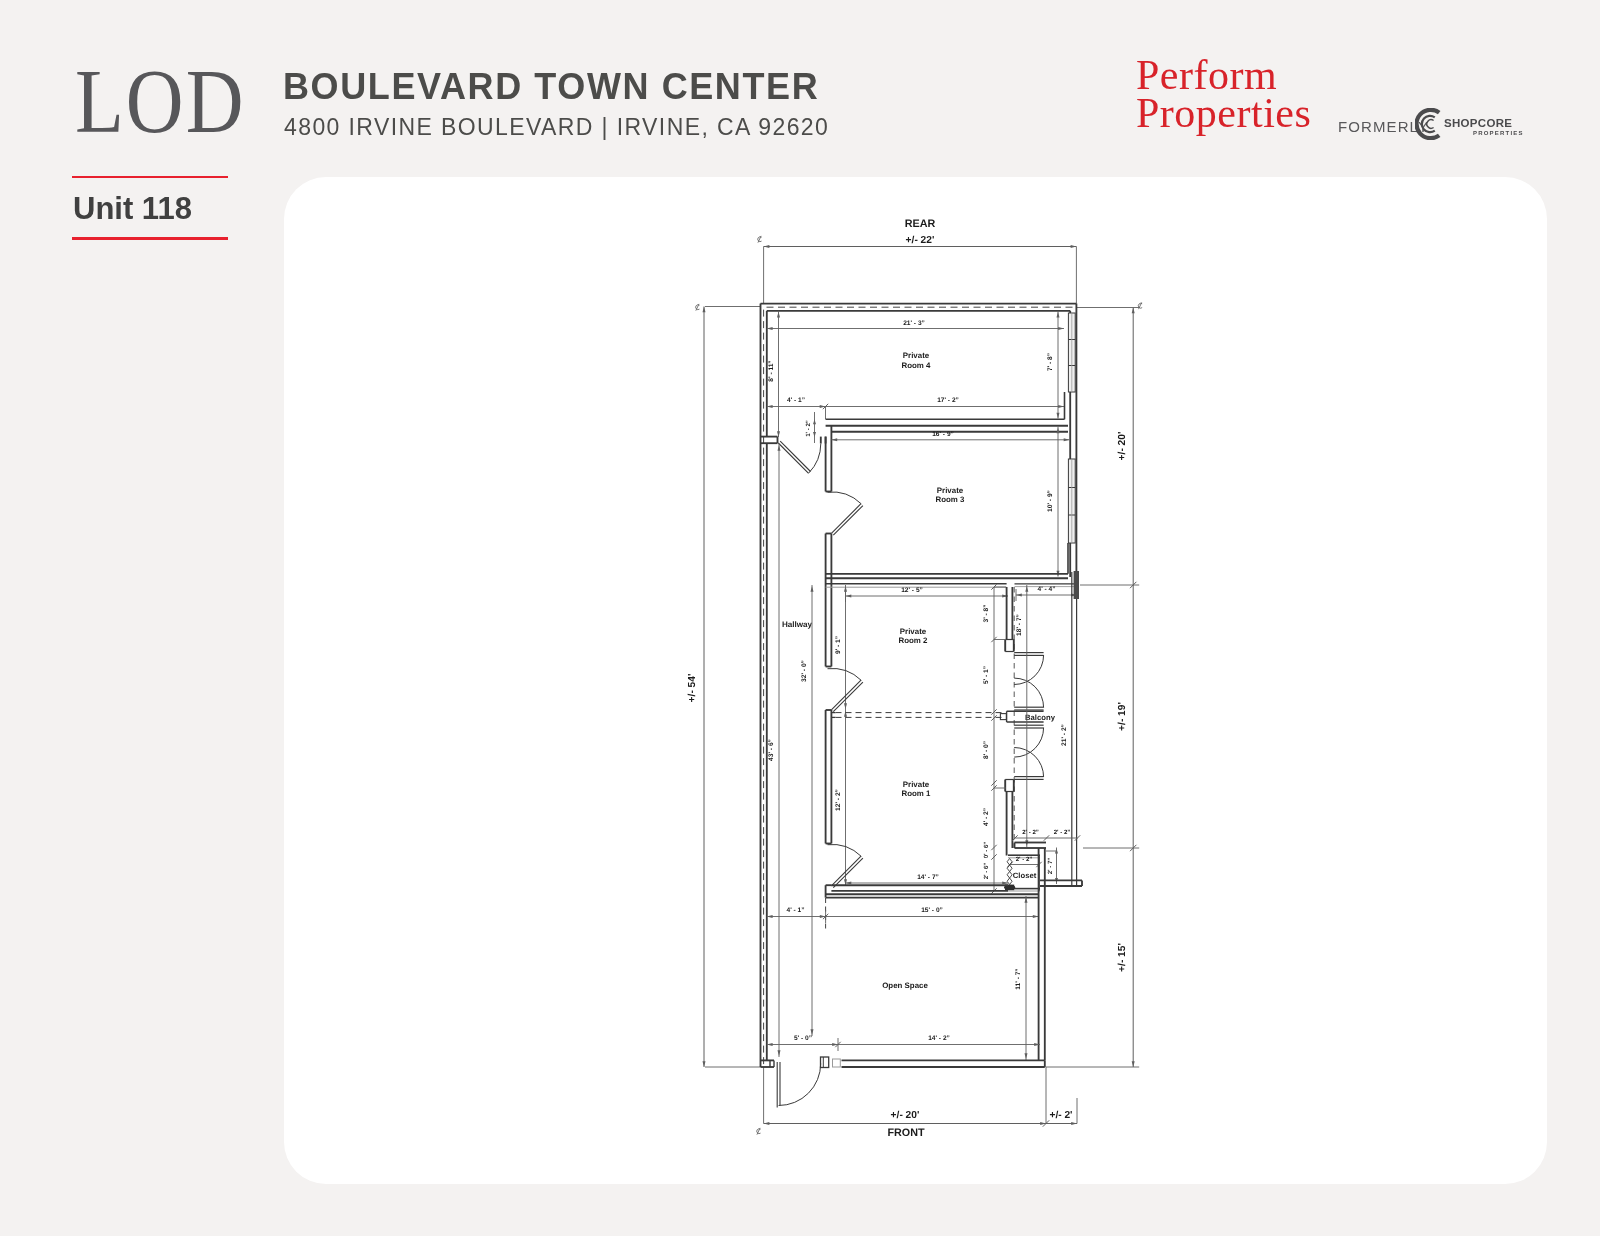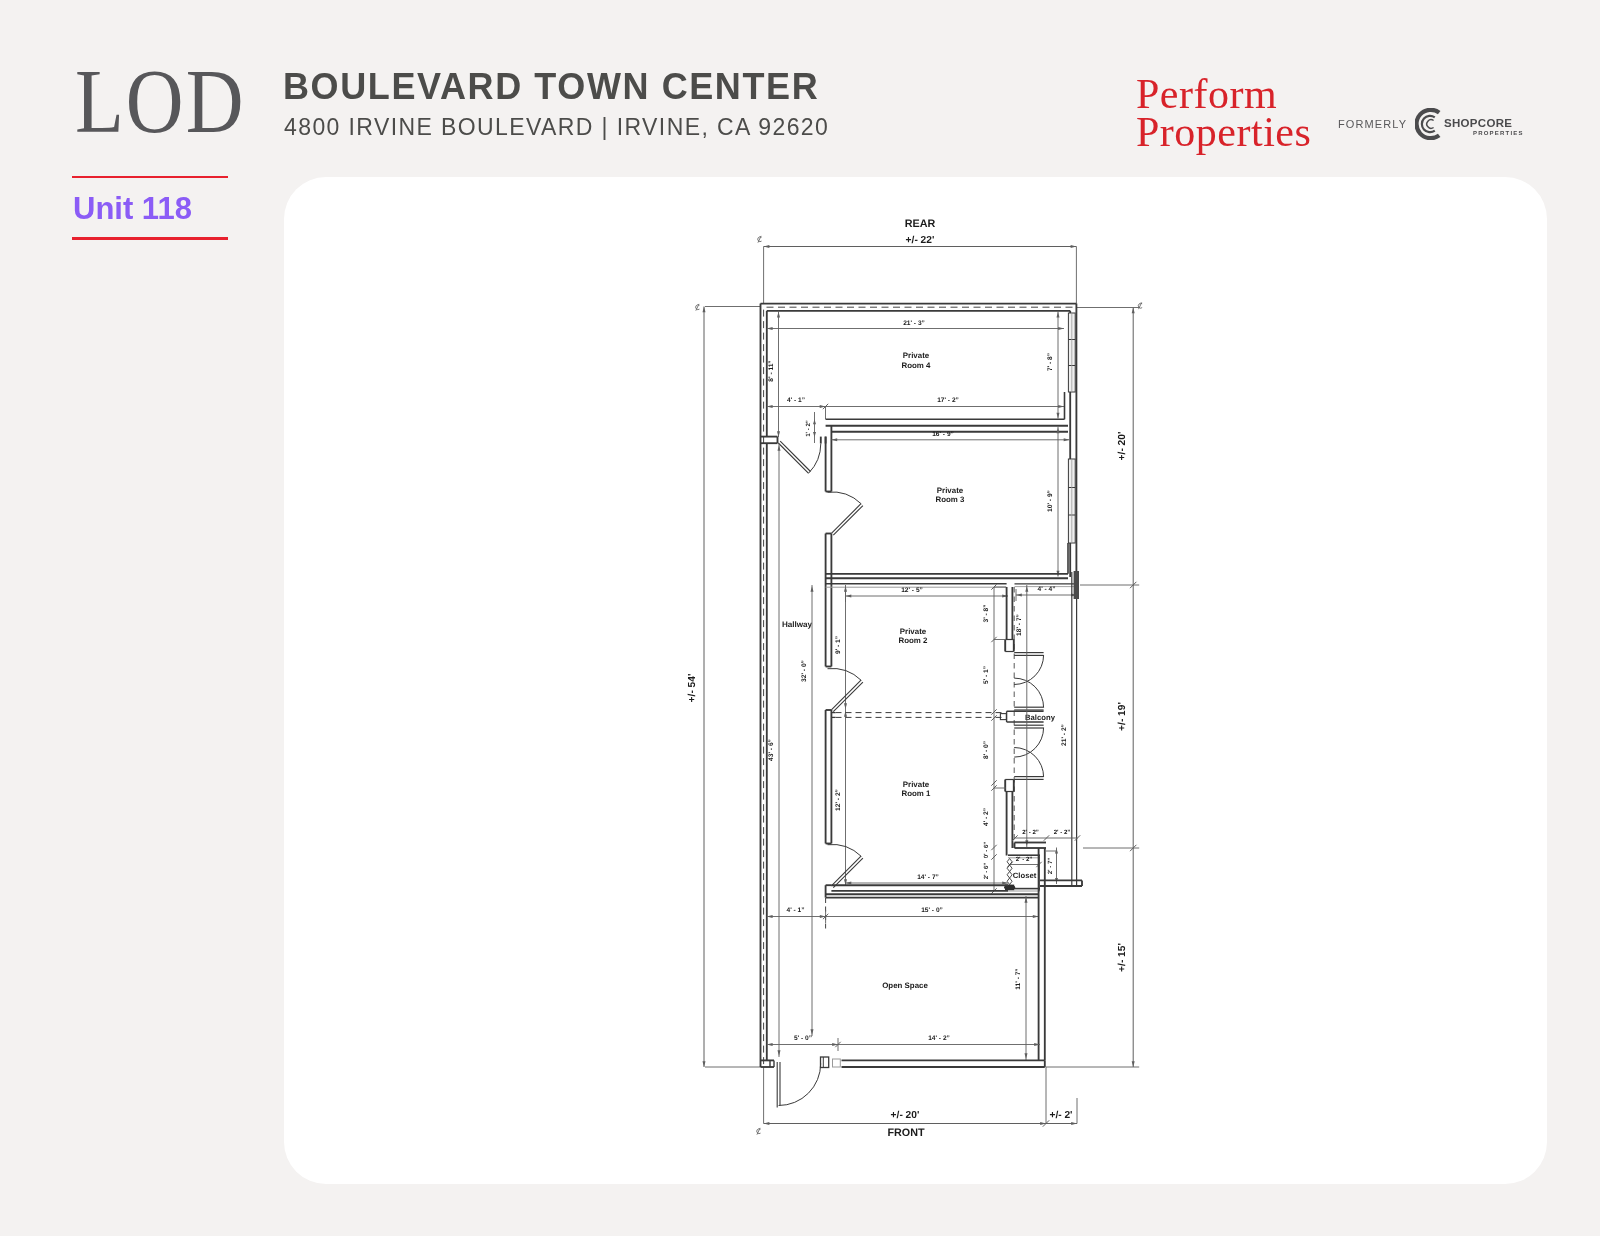--- a/index.html
+++ b/index.html
@@ -11,37 +11,37 @@
 <body>
 
 <div class="abs" style="left:75px; top:62px; width:175px; height:80px; color:#57575a;
   font-family:'Liberation Serif',serif; font-size:80px; line-height:70px; letter-spacing:2px;
   transform:scale(1,1.13); transform-origin:top left;">LOD</div>
 
 <div class="abs" style="left:283px; top:66px; color:#4c4c4a; font-size:36px; font-weight:bold; letter-spacing:1.6px;">BOULEVARD TOWN CENTER</div>
 
 <div class="abs" style="left:284px; top:114px; color:#4c4c4a; font-size:23px; font-weight:500; letter-spacing:1.4px;">4800 IRVINE BOULEVARD | IRVINE, CA 92620</div>
 
-<div class="abs" style="left:1136px; top:56px; color:#d8232a; font-family:'Liberation Serif',serif; font-size:42px; line-height:38px; letter-spacing:0.5px;margin-top:19px;">Perform<br>Properties</div>
-
-<div class="abs" style="left:1338px; top:117.5px; color:#58585a; font-size:11px; letter-spacing:1.1px;">FORMERLY</div>
+<div class="abs" style="left:1136px; top:56px; color:#d8232a; font-family:'Liberation Serif',serif; font-size:42px; line-height:38px; letter-spacing:0.5px;">Perform<br>Properties</div>
+
+<div class="abs" style="left:1338px; top:117.5px; color:#58585a; font-size:15px; letter-spacing:1.1px;">FORMERLY</div>
 
 <svg class="abs" style="left:1415px; top:108px;" width="32" height="32" viewBox="0 0 32 32">
   <path d="M 24.2,4.6 A 14.2,14.2 0 1 0 24.2,27.4" stroke="#4b4b4d" stroke-width="4.2" fill="none"></path>
   <path d="M 19.8,9.3 A 8.2,8.2 0 1 0 19.8,22.7" stroke="#4b4b4d" stroke-width="2.2" fill="none"></path>
   <path d="M 18.6,12.5 A 4.3,4.3 0 1 0 18.6,19.5" stroke="#4b4b4d" stroke-width="1.5" fill="none"></path>
 </svg>
 
 <div class="abs" style="left:1444px; top:116.5px; color:#4b4b4d; font-size:11.5px; font-weight:bold; letter-spacing:0.3px;">SHOPCORE</div>
 
 <div class="abs" style="left:1473px; top:129.5px; color:#4b4b4d; font-size:6px; font-weight:bold; letter-spacing:1.2px;">PROPERTIES</div>
 
 <div class="abs" style="left:72px; top:175.5px; width:156px; height:2.6px; background:#e8212e;"></div>
 
-<div class="abs" style="left:73px; top:191px; color:#8b5cf6; font-size:31px; font-weight:bold;">Unit 118</div>
+<div class="abs" style="left:73px; top:191px; color:#404040; font-size:31px; font-weight:bold;">Unit 118</div>
 
 <div class="abs" style="left:72px; top:237px; width:156px; height:2.6px; background:#e8212e;"></div>
 
 <div class="abs" style="left:284px; top:177px; width:1263px; height:1007px; background:#ffffff; border-radius:42px;"></div>
 
 <svg class="abs" style="left:0; top:0; -webkit-font-smoothing:antialiased;" width="1600" height="1236" viewBox="0 0 1600 1236" font-family="Liberation Sans, sans-serif" text-rendering="geometricPrecision">
 
 <text x="920" y="226.5" font-size="10.8" font-weight="bold" fill="#1c1c1c" text-anchor="middle">REAR</text>
 <text x="920" y="242.5" font-size="10.2" font-weight="bold" fill="#1c1c1c" text-anchor="middle">+/- 22'</text>
 <line x1="763.6" y1="246.5" x2="1076.4" y2="246.5" stroke="#5f5f5f" stroke-width="1.0" stroke-linecap="butt"></line>

